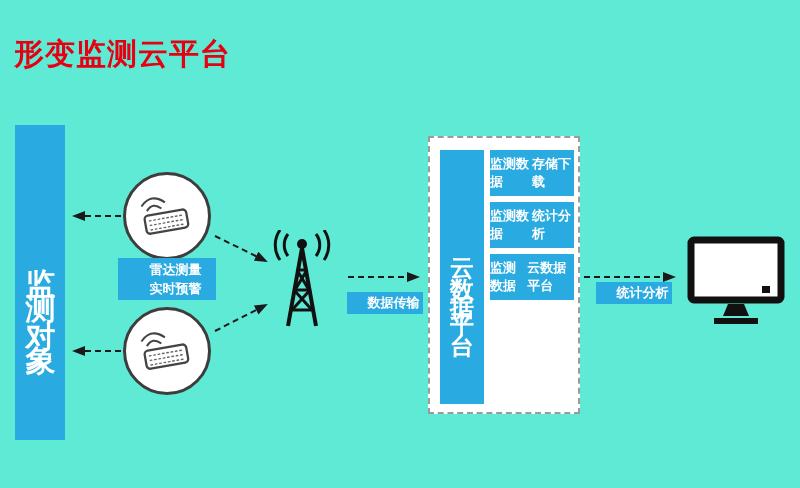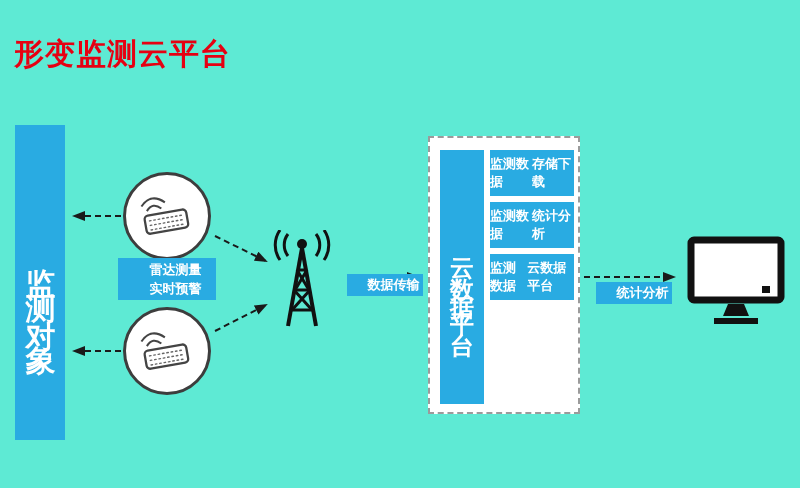--- a/index.html
+++ b/index.html
@@ -17,21 +17,21 @@
   .left-bar .v-text { font-size:30px; letter-spacing:26px; margin-bottom:-26px; }
 
   .sensor-circle { position:absolute; width:88px; height:88px; border-radius:50%; background:#fff;
                    border:3px solid #3d3d3d; display:flex; align-items:center; justify-content:center; }
   .sensor-top { left:123px; top:172px; }
   .sensor-bottom { left:123px; top:307px; }
 
   .badge { position:absolute; background:#29ABE2; color:#fff; font-weight:bold; font-size:13px;
            text-align:center; display:flex; flex-direction:column; align-items:center; justify-content:center; line-height:1.5;padding-left:17px; }
   .sensor-label   { left:118px; top:258px; width:98px;  height:42px; z-index:3; }
-  .transmit-label { left:347px; top:274px; width:76px;  height:22px; }
+  .transmit-label { left:347px; top:292px; width:76px;  height:22px; }
   .terminal-label { left:596px; top:282px; width:76px;  height:22px; }
 
   .antenna { position:absolute; left:262px; top:230px; }
 
   .cloud-box { position:absolute; left:428px; top:136px; width:152px; height:278px;
                border:2px dashed #9b9b9b; background:#fff; }
   .cloud-bar { position:absolute; left:10px; top:12px; width:44px; height:254px; background:#29ABE2;
                display:flex; align-items:center; justify-content:center; }
   .cloud-bar .v-text { font-size:24px; letter-spacing:18px; margin-bottom:-18px; }
   .cloud-items { position:absolute; left:60px; top:12px; width:84px; display:flex; flex-direction:column; gap:6px; }

